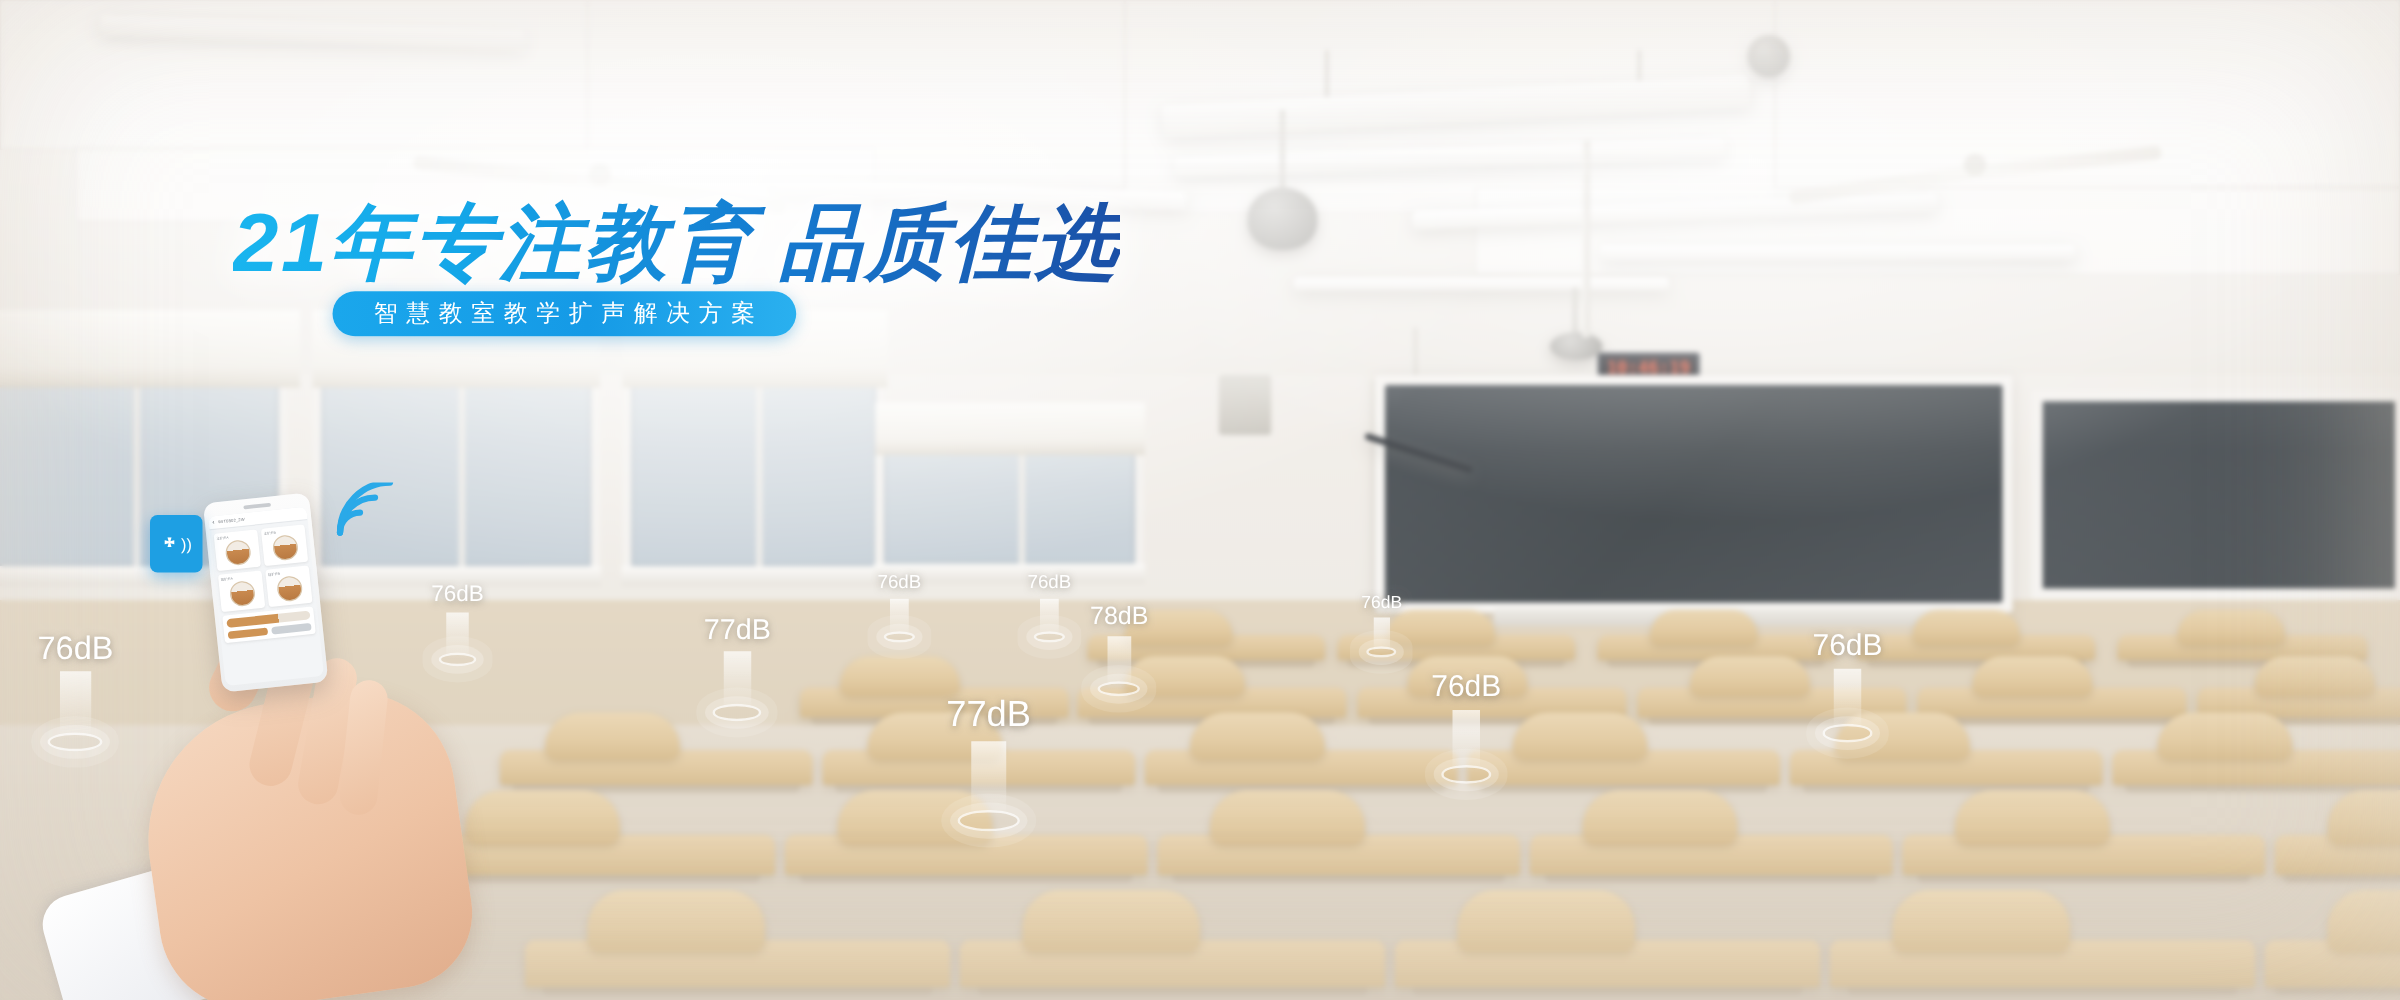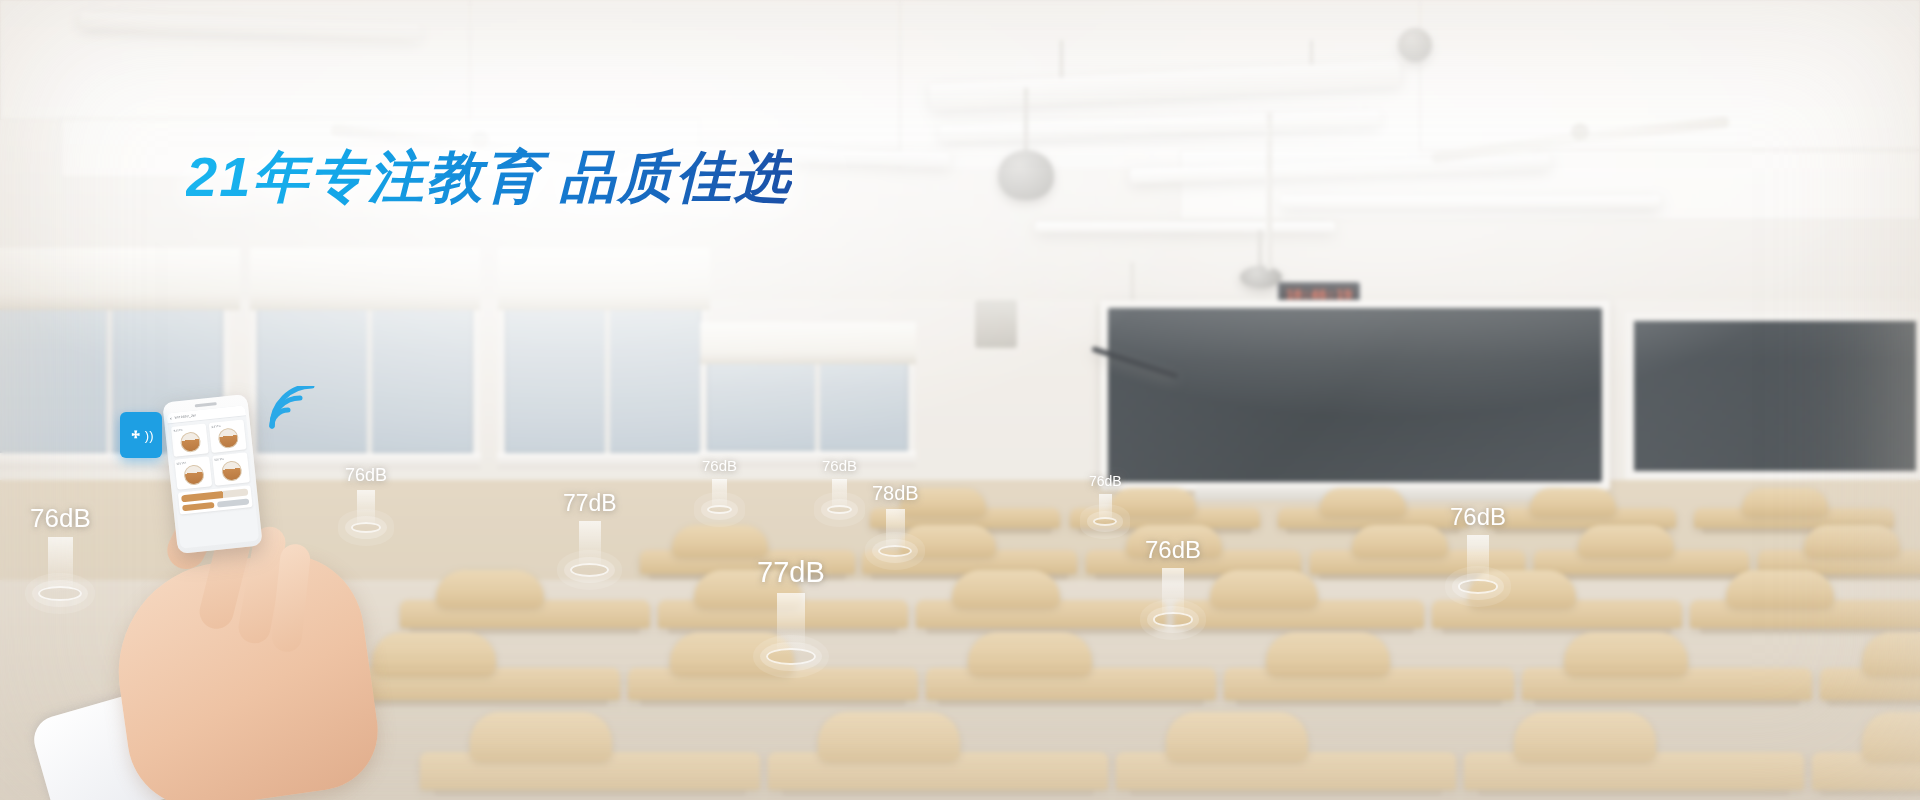--- a/index.html
+++ b/index.html
@@ -172,22 +172,22 @@
       linear-gradient(180deg, rgba(255,255,255,.35) 0%, rgba(255,255,255,.05) 45%, rgba(255,255,255,.18) 100%);
   }
   .blurwash{
     position:absolute; inset:0; pointer-events:none;
     backdrop-filter:blur(2.2px);
     -webkit-backdrop-filter:blur(2.2px);
   }
 
   
   .headline {
-    position:absolute; left:186px; top:140px;
-    font-size:56px; font-weight:bold; font-style:italic;
+    position:absolute; left:186px; top:150px;
+    font-size:66px; font-weight:bold; font-style:italic;
     letter-spacing:2px; white-space:nowrap;
     background:linear-gradient(95deg,#19b5ef 0%, #14a6e8 26%, #1579cf 62%, #1b4fa6 100%);
     -webkit-background-clip:text; background-clip:text;
     color:transparent; -webkit-text-fill-color:transparent;
     filter:drop-shadow(0 2px 10px rgba(255,255,255,.95))
            drop-shadow(0 0 22px rgba(255,255,255,.8));
   }
 
   .subpill {
     position:absolute; left:266px; top:233px;
@@ -533,20 +533,23 @@
       </div>
       <div class="db" style="left: 1450px; top: 505px;">
         <div class="val" style="font-size: 24px;">76dB</div>
         <div class="beam" style="height: 50.4px; width: 22.8px;"></div>
         <div class="ripple" style="width: 40.8px; height: 14.4px;"></div>
       </div>
     </div>
 
   <div class="headline">21年专注教育 品质佳选</div>
 
+  <div class="subpill">
+    <span>智慧教室教学扩声解决方案</span>
+  </div>
 
 
   <div class="hand">
     <div class="cuff"></div>
     <div class="palm"></div>
     <div class="finger" style="left:150px;top:40px;width:34px;height:120px;transform:rotate(14deg);"></div>
     <div class="finger" style="left:186px;top:56px;width:32px;height:118px;transform:rotate(10deg);"></div>
     <div class="finger" style="left:216px;top:74px;width:30px;height:108px;transform:rotate(6deg);"></div>
     <div class="finger" style="left:120px;top:6px;width:38px;height:96px;transform:rotate(26deg);"></div>
   </div>

